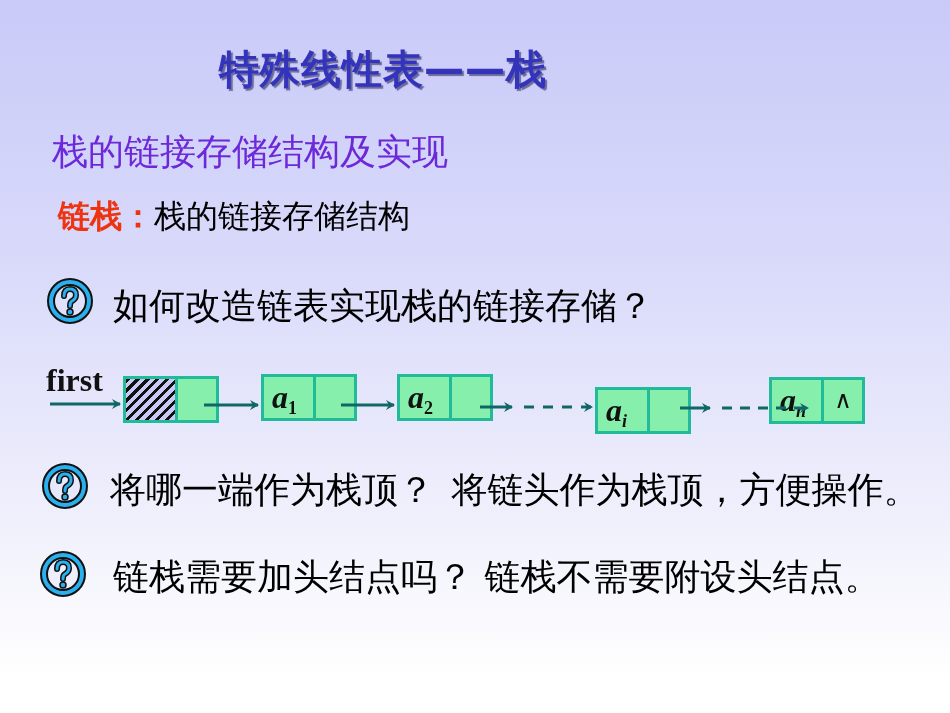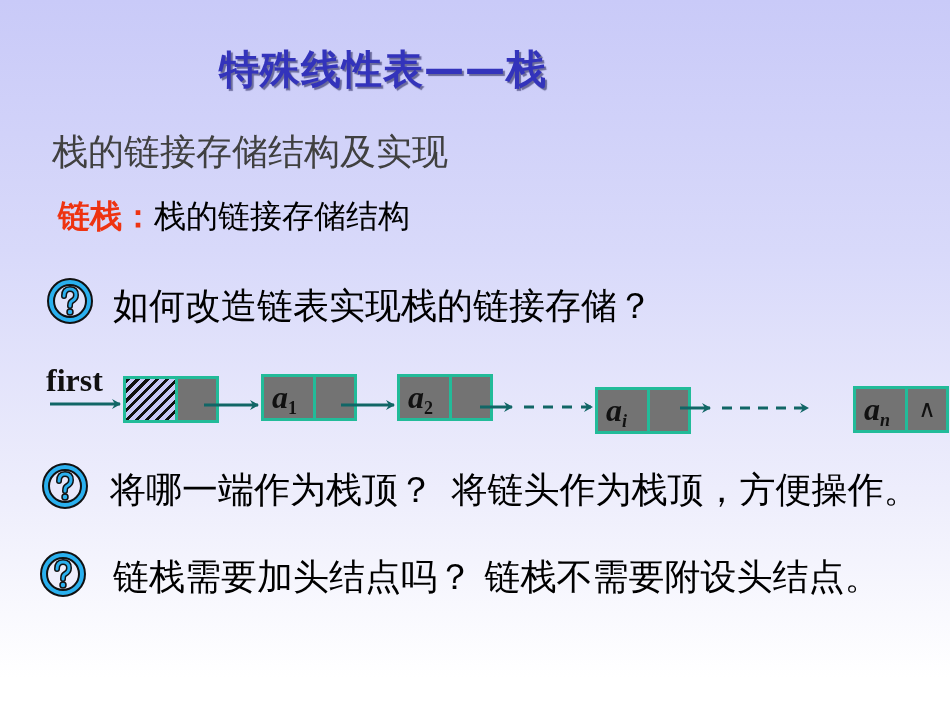--- a/index.html
+++ b/index.html
@@ -8,29 +8,29 @@
     background: linear-gradient(to bottom, #c9caf8 0%, #d8d9fa 35%, #eeeefc 70%, #ffffff 95%, #ffffff 100%);
     font-family: "DejaVu Sans", "Liberation Sans", sans-serif;
   }
   .abs { position: absolute; }
   .title {
     left: 0; width: 766px; top: 42px; text-align: center;
     font-size: 40px; font-weight: bold; color: #3333bb;
     text-shadow: 2px 2px 1px #6a6a9a; letter-spacing: 1px;
   }
   .subtitle {
-    left: 52px; top: 128px; font-size: 36px; color: #404040;
+    left: 52px; top: 128px; font-size: 36px; color: #6d28d9;
   }
   .def { left: 58px; top: 195px; font-size: 32px; color: #000; white-space: nowrap; }
   .def .term { color: #ee3311; font-weight: bold; font-family: Liberation Serif, serif; }
   .qline { font-size: 36px; color: #000; white-space: nowrap; }
   .qicon { width: 50px; height: 50px; }
   .node {
     position: absolute; height: 41px; width: 90px;
-    border: 3px solid #22bb99; background: #737373; box-sizing: content-box;
+    border: 3px solid #22bb99; background: #86efac; box-sizing: content-box;
   }
   .node .cell { position: absolute; top: 0; bottom: 0; }
   .node .left { left: 0; width: 49px; border-right: 3px solid #22bb99; }
   .node .right { left: 52px; right: 0; }
   .hatch {
     background: repeating-linear-gradient(135deg, #111 0 3px, #c8c9f7 3px 7px);
   }
   .elem {
     position: absolute; left: 8px; top: 2px;
     font-family: "Liberation Serif", "DejaVu Serif", serif;
@@ -87,21 +87,21 @@
   <div class="cell right"></div>
 </div>
 
 <div class="node" style="left:595px; top:377px;margin-top:10px;">
   <div class="cell left">
     <span class="elem"><span>a</span><sub>i</sub></span>
   </div>
   <div class="cell right"></div>
 </div>
 
-<div class="node" style="left:853px; top:377px;margin-top:9px;">
+<div class="node" style="left:769px; top:377px;">
   <div class="cell left">
     <span class="elem"><span>a</span><sub>n</sub></span>
   </div>
   <div class="cell right">
     <span class="nullsym">∧</span>
   </div>
 </div>
 
 <svg class="arrows" width="950" height="713">
   <defs>

